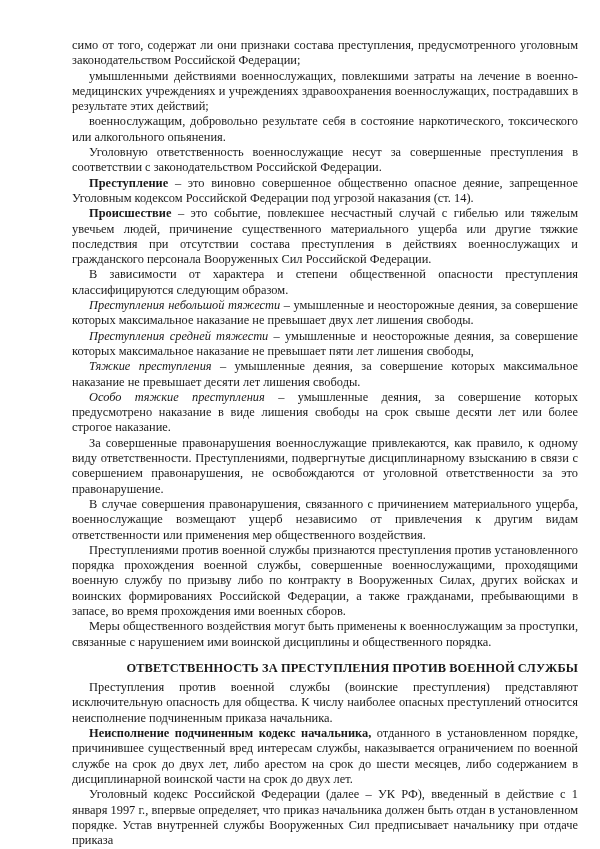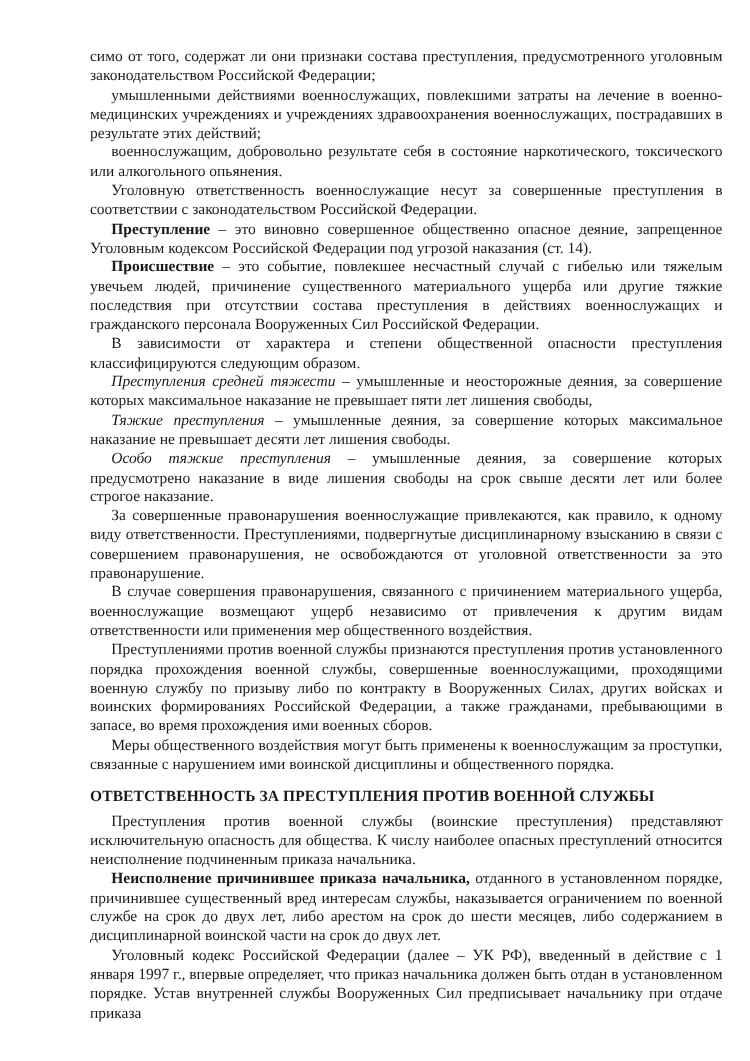--- a/index.html
+++ b/index.html
@@ -18,21 +18,21 @@
     margin: 0;
     text-align: justify;
     text-indent: 17px;
     hyphens: manual;
   }
   .p.cont { text-indent: 0; }
   .b { font-weight: bold; }
   .i { font-style: italic; }
   .heading {
     margin: 11px 0 4px 0;
-    text-align: left;
+    text-align: right;
     font-weight: bold;
     font-size: 12.4px;
     line-height: 15.3px;
     letter-spacing: 0.1px;
   }
 </style>
 </head>
 <body>
 
 <div class="page">
@@ -45,35 +45,38 @@
   <p class="p">
     <span class="b">Преступление</span><span> – это виновно совершенное общественно опасное деяние, запрещенное Уголовным кодексом Российской Федерации под угрозой наказания (ст. 14).</span>
   </p>
   <p class="p">
     <span class="b">Происшествие</span><span> – это событие, повлекшее несчастный случай с гибелью или тяжелым увечьем людей, причинение существенного материального ущерба или другие тяжкие последствия при отсутствии состава преступления в действиях военнослужащих и гражданского персонала Вооруженных Сил Российской Федерации.</span>
   </p>
 
   <p class="p">В зависимости от характера и степени общественной опасности преступления классифицируются следующим образом.</p>
 
   <p class="p">
+    <span class="i">Преступления небольшой тяжести</span><span> – умышленные и неосторожные деяния, за совершение которых максимальное наказание не превышает двух лет лишения свободы.</span>
+  </p>
+  <p class="p">
     <span class="i">Преступления средней тяжести</span><span> – умышленные и неосторожные деяния, за совершение которых максимальное наказание не превышает пяти лет лишения свободы,</span>
   </p>
   <p class="p">
     <span class="i">Тяжкие преступления</span><span> – умышленные деяния, за совершение которых максимальное наказание не превышает десяти лет лишения свободы.</span>
   </p>
   <p class="p">
     <span class="i">Особо тяжкие преступления</span><span> – умышленные деяния, за совершение которых предусмотрено наказание в виде лишения свободы на срок свыше десяти лет или более строгое наказание.</span>
   </p>
 
   <p class="p">За совершенные правонарушения военнослужащие привлекаются, как правило, к одному виду ответственности. Преступлениями, подвергнутые дисциплинарному взысканию в связи с совершением правонарушения, не освобождаются от уголовной ответственности за это правонарушение.</p>
   <p class="p">В случае совершения правонарушения, связанного с причинением материального ущерба, военнослужащие возмещают ущерб независимо от привлечения к другим видам ответственности или применения мер общественного воздействия.</p>
   <p class="p">Преступлениями против военной службы признаются преступления против установленного порядка прохождения военной службы, совершенные военнослужащими, проходящими военную службу по призыву либо по контракту в Вооруженных Силах, других войсках и воинских формированиях Российской Федерации, а также гражданами, пребывающими в запасе, во время прохождения ими военных сборов.</p>
   <p class="p">Меры общественного воздействия могут быть применены к военнослужащим за проступки, связанные с нарушением ими воинской дисциплины и общественного порядка.</p>
 
   <h2 class="heading">ОТВЕТСТВЕННОСТЬ ЗА ПРЕСТУПЛЕНИЯ ПРОТИВ ВОЕННОЙ СЛУЖБЫ</h2>
 
   <p class="p">Преступления против военной службы (воинские преступления) представляют исключительную опасность для общества. К числу наиболее опасных преступлений относится неисполнение подчиненным приказа начальника.</p>
   <p class="p">
-    <span class="b">Неисполнение причинившее приказа начальника,</span><span> отданного в установленном порядке, причинившее существенный вред интересам службы, наказывается ограничением по военной службе на срок до двух лет, либо арестом на срок до шести месяцев, либо содержанием в дисциплинарной воинской части на срок до двух лет.</span>
+    <span class="b">Неисполнение подчиненным кодекс начальника,</span><span> отданного в установленном порядке, причинившее существенный вред интересам службы, наказывается ограничением по военной службе на срок до двух лет, либо арестом на срок до шести месяцев, либо содержанием в дисциплинарной воинской части на срок до двух лет.</span>
   </p>
   <p class="p">Уголовный кодекс Российской Федерации (далее – УК РФ), введенный в действие с 1 января 1997 г., впервые определяет, что приказ начальника должен быть отдан в установленном порядке. Устав внутренней службы Вооруженных Сил предписывает начальнику при отдаче приказа</p>
 
 </div>
 
 </body></html>

